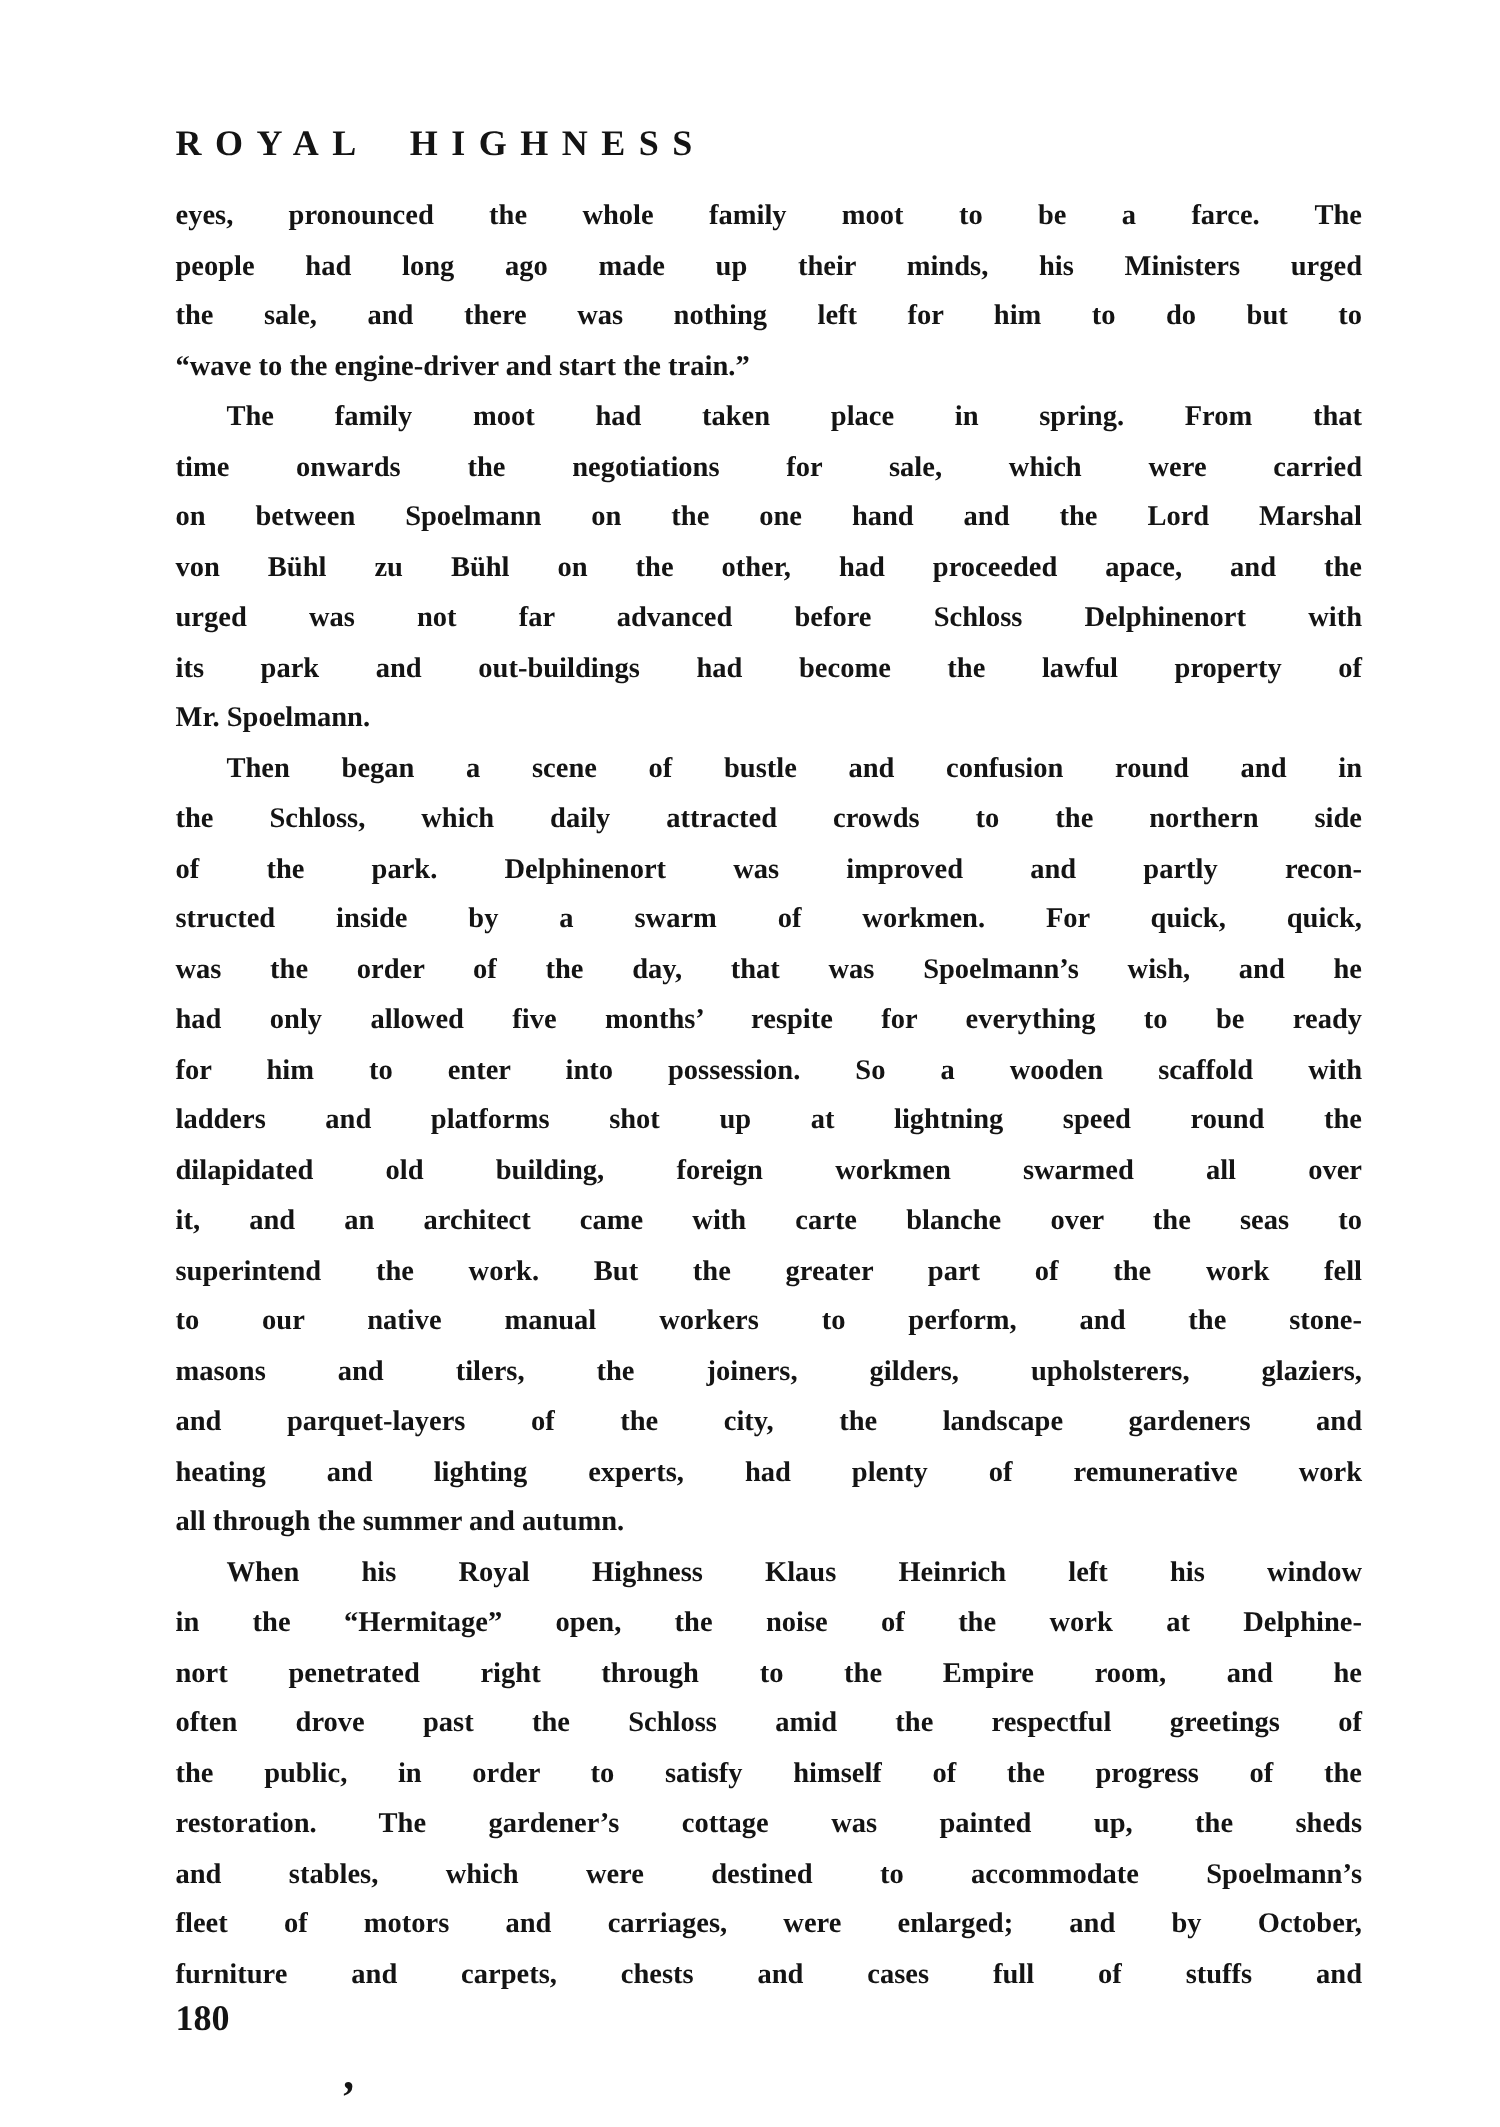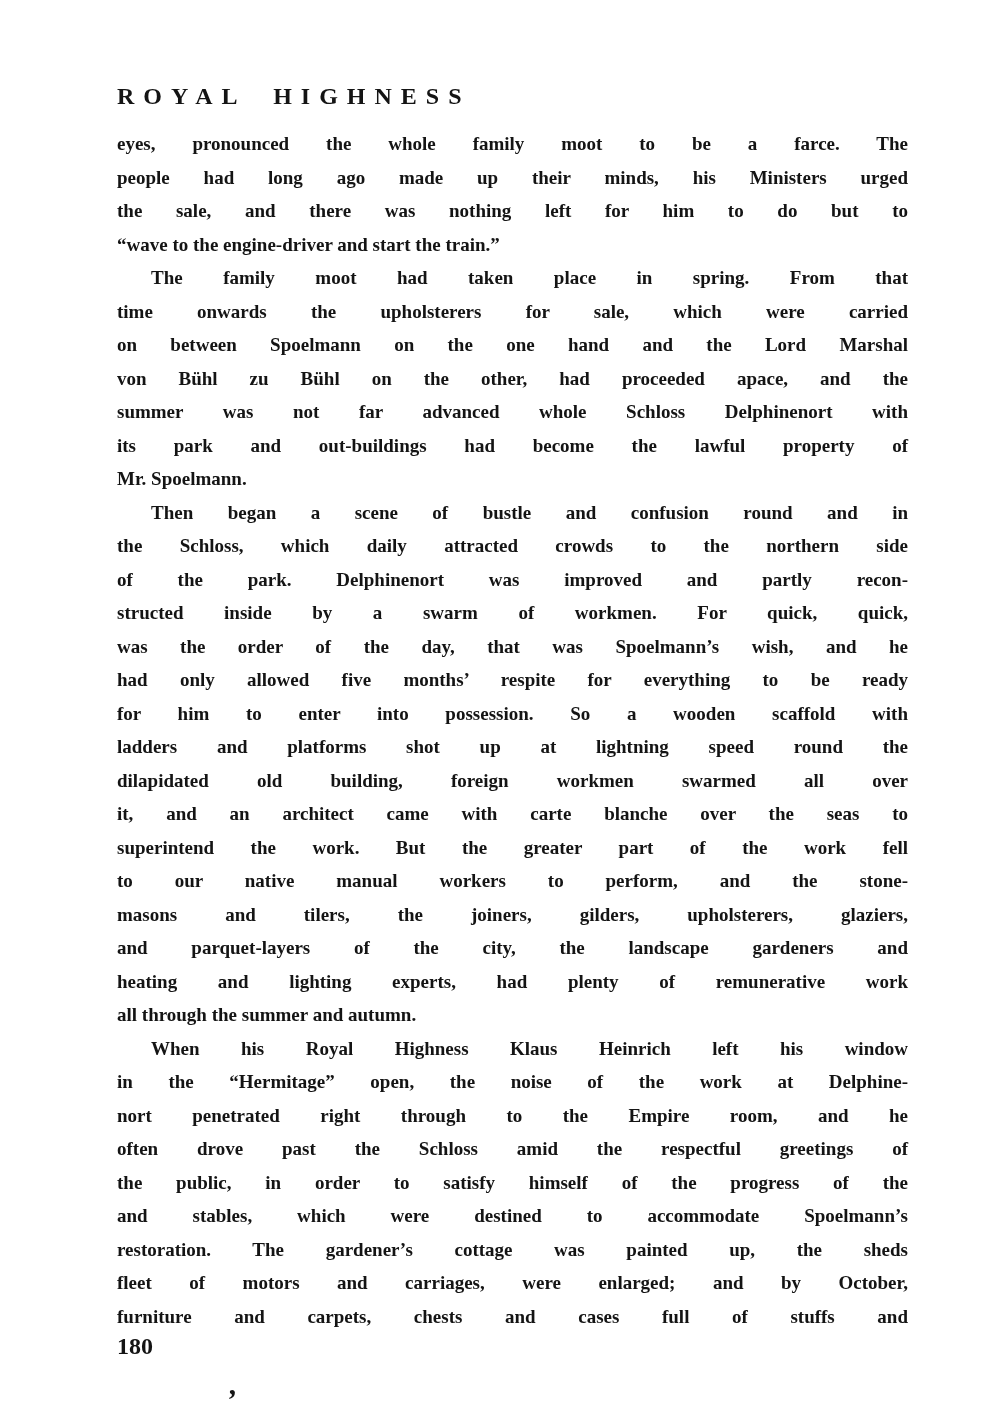--- a/index.html
+++ b/index.html
@@ -76,24 +76,24 @@
 
     <div class="para">
       <div class="line">eyes, pronounced the whole family moot to be a farce.  The</div>
       <div class="line">people had long ago made up their minds, his Ministers urged</div>
       <div class="line">the sale, and there was nothing left for him to do but to</div>
       <div class="line end">“wave to the engine-driver and start the train.”</div>
     </div>
 
     <div class="para">
       <div class="line indent">The family moot had taken place in spring.  From that</div>
-      <div class="line">time onwards the upholsterers for sale, which were carried</div>
+      <div class="line">time onwards the negotiations for sale, which were carried</div>
       <div class="line">on between Spoelmann on the one hand and the Lord Marshal</div>
       <div class="line">von Bühl zu Bühl on the other, had proceeded apace, and the</div>
-      <div class="line">summer was not far advanced whole Schloss Delphinenort with</div>
+      <div class="line">urged was not far advanced before Schloss Delphinenort with</div>
       <div class="line">its park and out-buildings had become the lawful property of</div>
       <div class="line end">Mr. Spoelmann.</div>
     </div>
 
     <div class="para">
       <div class="line indent">Then began a scene of bustle and confusion round and in</div>
       <div class="line">the Schloss, which daily attracted crowds to the northern side</div>
       <div class="line">of the park.  Delphinenort was improved and partly recon-</div>
       <div class="line">structed inside by a swarm of workmen.  For quick, quick,</div>
       <div class="line">was the order of the day, that was Spoelmann’s wish, and he</div>
@@ -109,22 +109,22 @@
       <div class="line">heating and lighting experts, had plenty of remunerative work</div>
       <div class="line end">all through the summer and autumn.</div>
     </div>
 
     <div class="para">
       <div class="line indent">When his Royal Highness Klaus Heinrich left his window</div>
       <div class="line">in the “Hermitage” open, the noise of the work at Delphine-</div>
       <div class="line">nort penetrated right through to the Empire room, and he</div>
       <div class="line">often drove past the Schloss amid the respectful greetings of</div>
       <div class="line">the public, in order to satisfy himself of the progress of the</div>
+      <div class="line">restoration.  The gardener’s cottage was painted up, the sheds</div>
       <div class="line">and stables, which were destined to accommodate Spoelmann’s</div>
-      <div class="line">restoration.  The gardener’s cottage was painted up, the sheds</div>
       <div class="line">fleet of motors and carriages, were enlarged; and by October,</div>
       <div class="line">furniture and carpets, chests and cases full of stuffs and</div>
     </div>
 
   </section>
 
   <div class="pageno">180</div>
 
   <div class="stray-mark">’</div>
 

